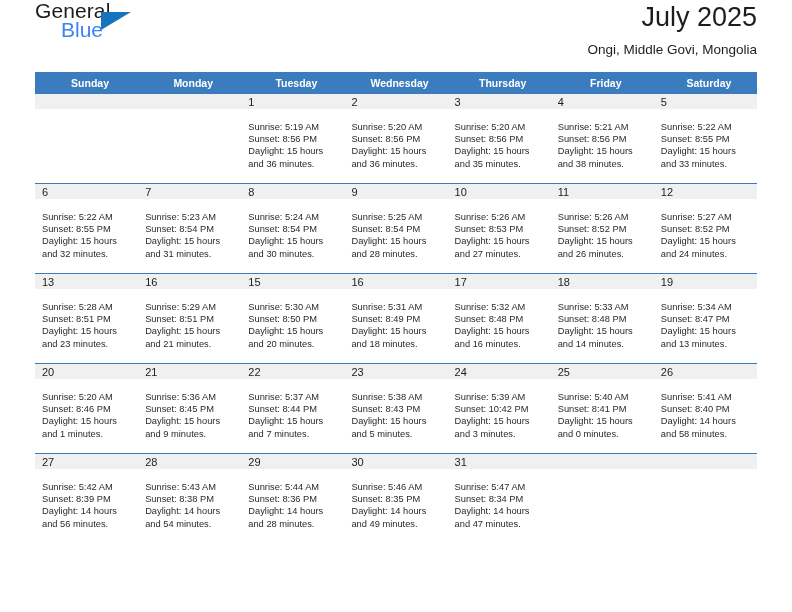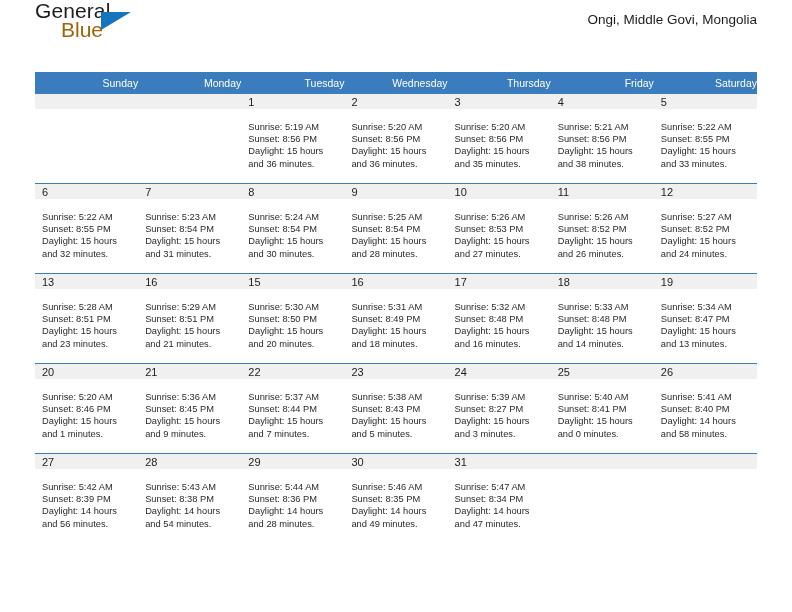--- a/index.html
+++ b/index.html
@@ -51,21 +51,21 @@
     width: 0;
     height: 0;
     border-left: 30px solid #1574bb;
     border-bottom: 18px solid transparent;
   }
   .logo-blue {
     position: absolute;
     left: 26px;
     top: 19px;
     font-size: 21px;
-    color: #a16207;
+    color: #3b82f6;
     line-height: 22px;
   }
   .title-block {
     text-align: right;
     padding-top: 2px;
   }
   .cal-title {
     font-size: 27px;
     color: #1d1d1d;
     line-height: 30px;
@@ -84,22 +84,22 @@
   .calendar {
     width: 722px;
     border-collapse: collapse;
     table-layout: fixed;
     margin-top: 4px;
   }
   .calendar th {
     background: #3a7cbd;
     color: #ffffff;
     font-size: 10.5px;
-    font-weight: normal;
-    text-align: right;
+    font-weight: bold;
+    text-align: center;
     padding: 5px 0 5px 7px;
     height: 12px;
     border: none;
   }
   .calendar td {
     vertical-align: top;
     padding: 0;
     border: none;
     width: 103.14px;
     height: 89px;
@@ -138,20 +138,21 @@
 
 <div class="page">
 
   <div class="header">
     <div class="logo">
       <span class="logo-general">General</span>
       <span class="logo-triangle"></span>
       <span class="logo-blue">Blue</span>
     </div>
     <div class="title-block">
+      <h1 class="cal-title">July 2025</h1>
       <h2 class="cal-subtitle">Ongi, Middle Govi, Mongolia</h2>
     </div>
   </div>
 
   <table class="calendar">
     <thead>
       <tr id="weekday-header-row">
           <th>Sunday</th>
           <th>Monday</th>
           <th>Tuesday</th>
@@ -379,21 +380,21 @@
               <div>Sunrise: 5:38 AM</div>
               <div>Sunset: 8:43 PM</div>
               <div>Daylight: 15 hours</div>
               <div>and 5 minutes.</div>
             </div>
           </td>
           <td>
             <div class="daynum-band">24</div>
             <div class="cell-body">
               <div>Sunrise: 5:39 AM</div>
-              <div>Sunset: 8:27 PM</div>
+              <div>Sunset: 10:42 PM</div>
               <div>Daylight: 15 hours</div>
               <div>and 3 minutes.</div>
             </div>
           </td>
           <td>
             <div class="daynum-band">25</div>
             <div class="cell-body">
               <div>Sunrise: 5:40 AM</div>
               <div>Sunset: 8:41 PM</div>
               <div>Daylight: 15 hours</div>

